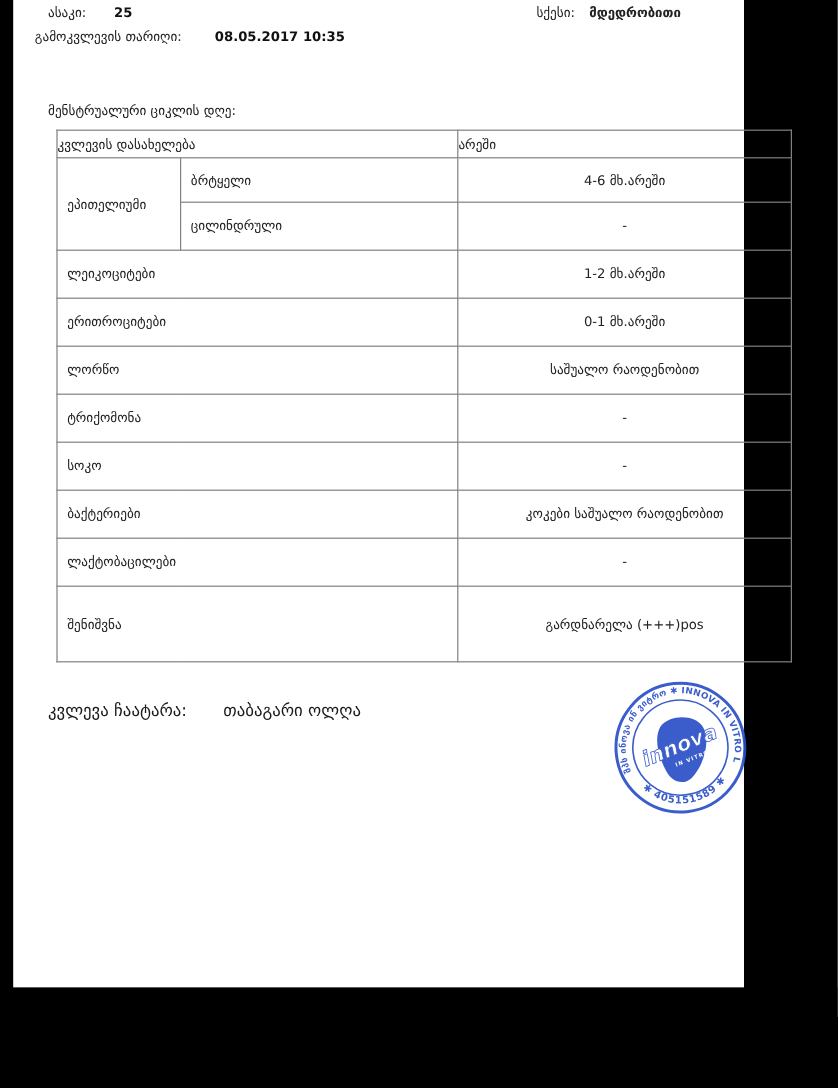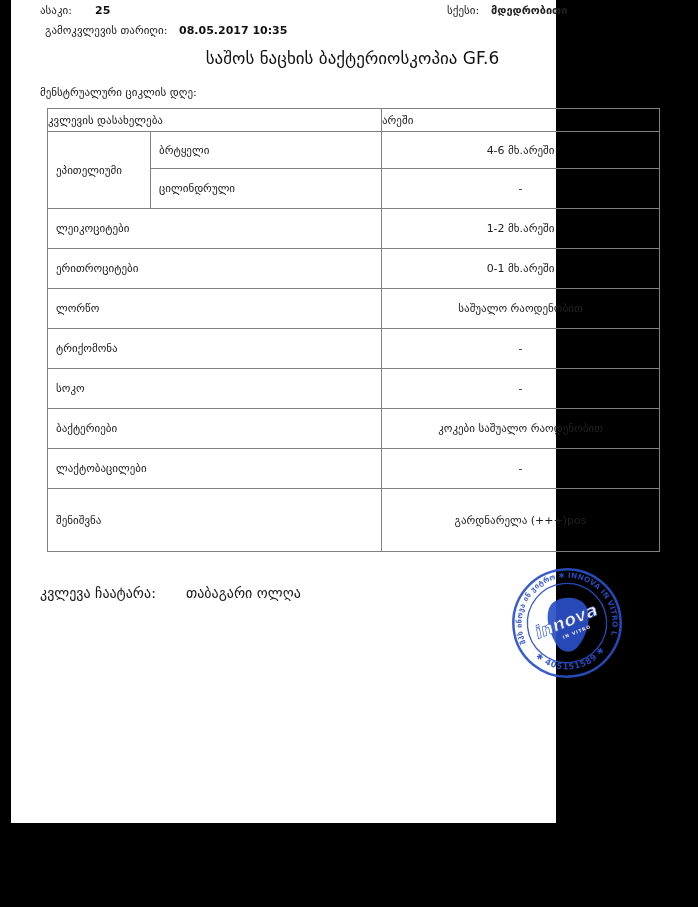--- a/index.html
+++ b/index.html
@@ -6,21 +6,21 @@
   html, body { width: 698px; height: 907px; }
   body {
     font-family: "DejaVu Sans", sans-serif;
     background: #000;
     position: relative;
     overflow: hidden;
   }
   .canvas { position: absolute; left: 0; top: 0; width: 698px; height: 907px; background: #000; }
   .page {
     position: absolute; left: 11px; top: 0;
-    width: 545px; height: 823px;
+    width: 609px; height: 823px;
     background: #fff;
     color: #1a1a1a;
   }
   .fld { position: absolute; font-size: 11px; color: #222; }
   .lbl { font-weight: normal; }
   .val { font-weight: bold; color: #111; }
   .val-serif { font-weight: bold; }
 
   .doc-title {
     position: absolute; left: 36px; top: 48px; width: 611px;
@@ -54,24 +54,23 @@
 </head>
 <body>
 
 <div class="canvas">
   <div class="page">
 
     <span class="fld lbl" style="left:29px; top:4px;">ასაკი:</span>
     <span class="fld val" style="left:84px; top:4px;">25</span>
     <span class="fld lbl" style="left:436px; top:4px;">სქესი:</span>
     <span class="fld val-serif fld" style="left:480px; top:4px;">მდედრობითი</span>
-    <span class="fld lbl" style="left:34px; top:24px;">გამოკვლევის თარიღი:</span>
+    <span class="fld lbl" style="left:18px; top:24px;">გამოკვლევის თარიღი:</span>
     <span class="fld val" style="left:168px; top:24px;">08.05.2017 10:35</span>
 
-    <div class="doc-title">საშოს ნაცხის ბაქტერიოსკოპია GF.6</div>
 
     <div class="section-label">მენსტრუალური ციკლის დღე:</div>
 
     <table class="results">
       <colgroup>
         <col style="width:103px">
           <col style="width:231px">
           <col style="width:278px">
       </colgroup>
       <tbody>

